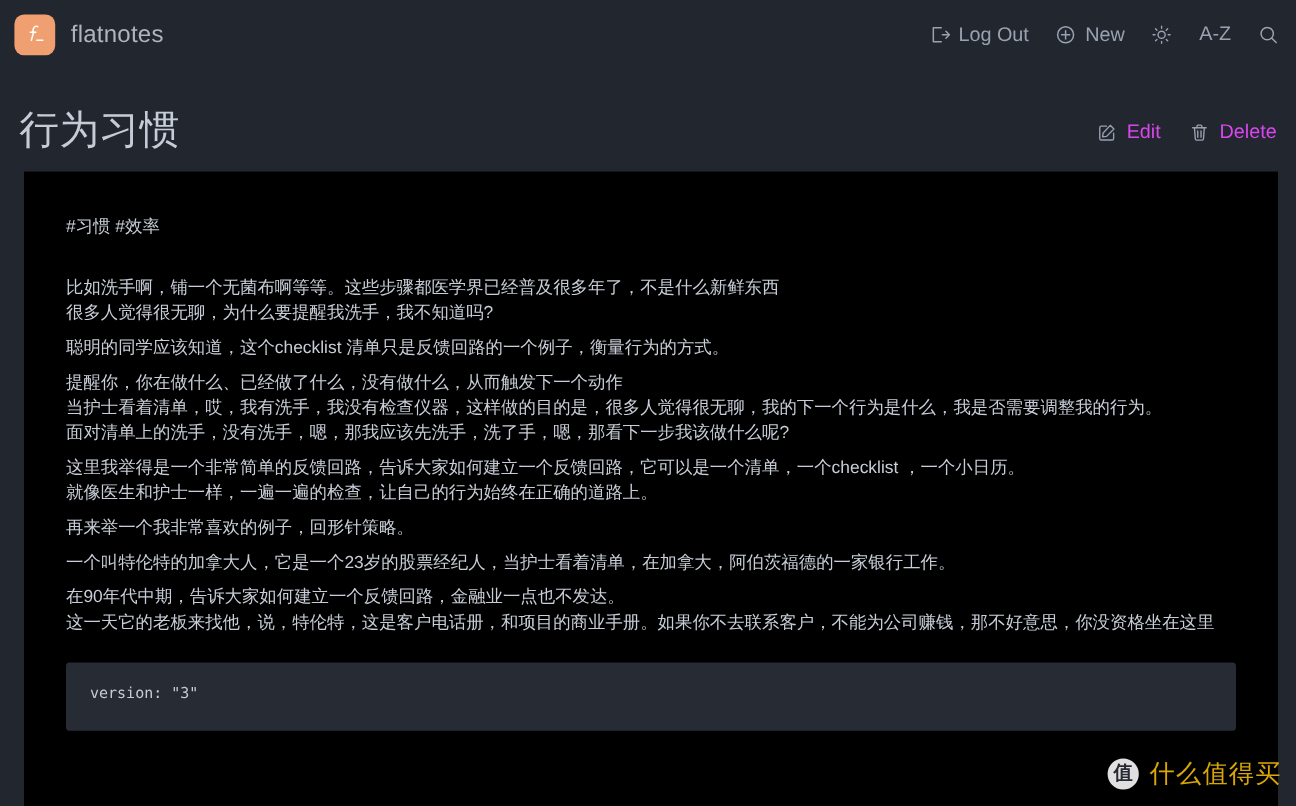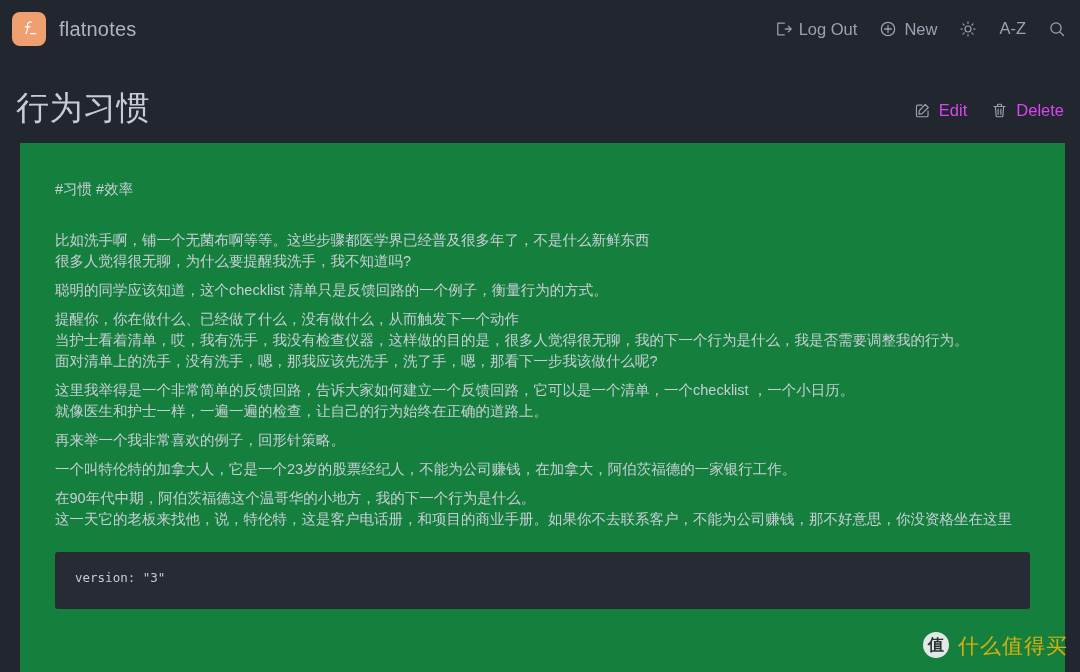--- a/index.html
+++ b/index.html
@@ -112,21 +112,21 @@
   }
   .head-action svg { display: block; }
 
   
   .note-card {
     position: absolute;
     left: 20px;
     top: 143px;
     width: 1045px;
     bottom: 0;
-    background: #15803d;
+    background: #000000;
     padding: 36px 35px 0 35px;
     overflow: hidden;
   }
 
   .note-body {
     font-size: 14.5px;
     line-height: 21px;
     color: #c8cdd7;
   }
 
@@ -304,25 +304,25 @@
     <div class="para">
       <span class="ln">这里我举得是一个非常简单的反馈回路，告诉大家如何建立一个反馈回路，它可以是一个清单，一个checklist ，一个小日历。</span>
       <span class="ln">就像医生和护士一样，一遍一遍的检查，让自己的行为始终在正确的道路上。</span>
     </div>
 
     <div class="para">
       <span class="ln">再来举一个我非常喜欢的例子，回形针策略。</span>
     </div>
 
     <div class="para">
-      <span class="ln">一个叫特伦特的加拿大人，它是一个23岁的股票经纪人，不能为公司赚钱，在加拿大，阿伯茨福德的一家银行工作。</span>
-    </div>
-
-    <div class="para">
-      <span class="ln">在90年代中期，阿伯茨福德这个温哥华的小地方，我的下一个行为是什么。</span>
+      <span class="ln">一个叫特伦特的加拿大人，它是一个23岁的股票经纪人，当护士看着清单，在加拿大，阿伯茨福德的一家银行工作。</span>
+    </div>
+
+    <div class="para">
+      <span class="ln">在90年代中期，告诉大家如何建立一个反馈回路，金融业一点也不发达。</span>
       <span class="ln">这一天它的老板来找他，说，特伦特，这是客户电话册，和项目的商业手册。如果你不去联系客户，不能为公司赚钱，那不好意思，你没资格坐在这里</span>
     </div>
 
     <pre class="codeblock">version: "3"</pre>
 
   </div>
 </div>
 
 <div class="watermark">
   <span class="wm-badge">值</span>

